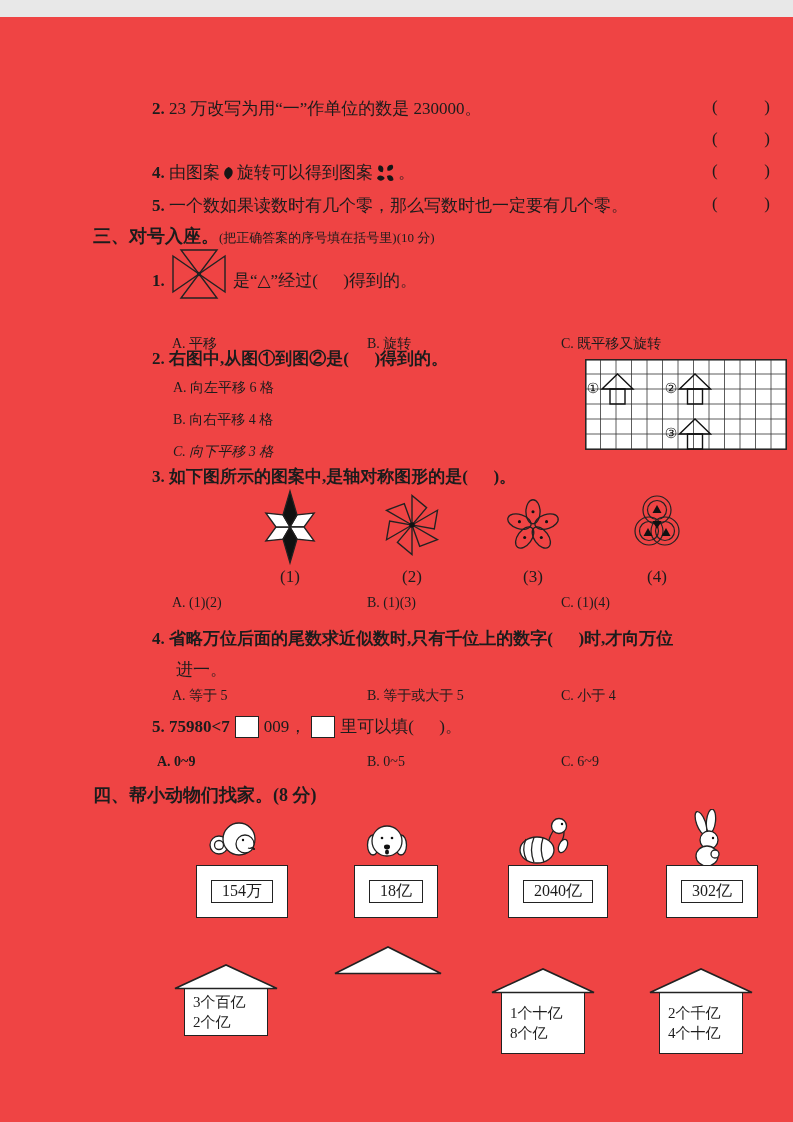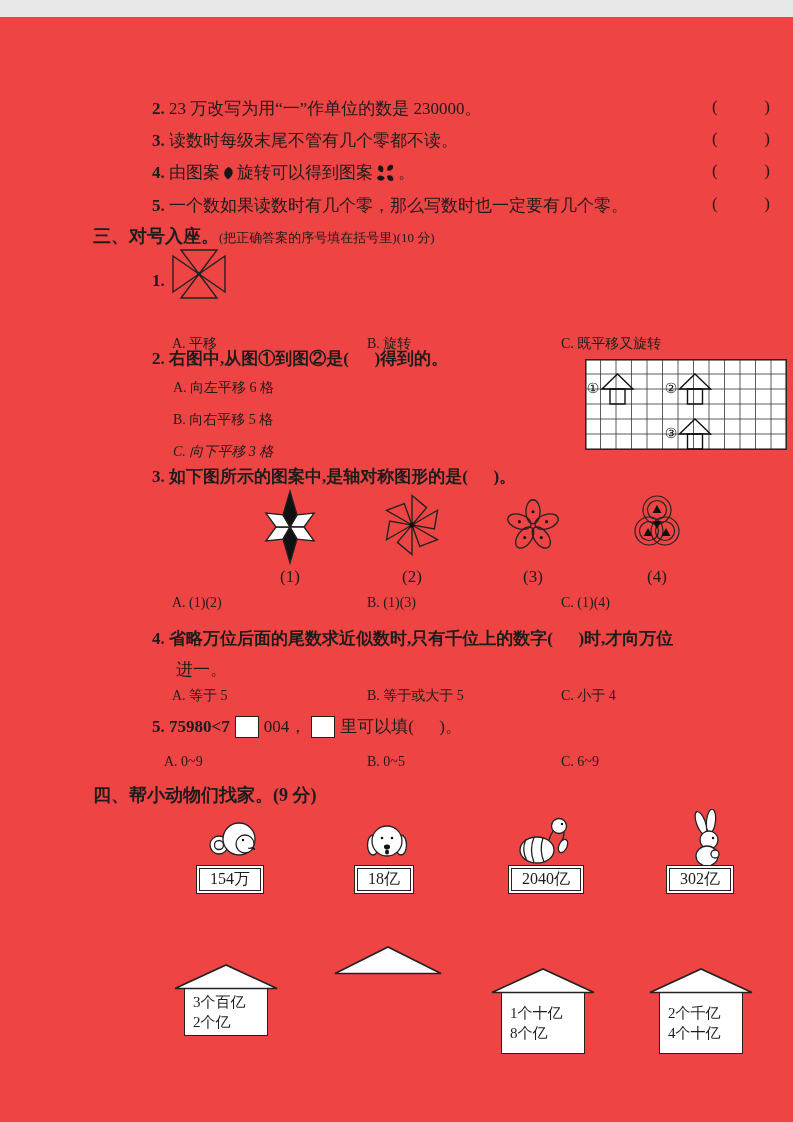--- a/index.html
+++ b/index.html
@@ -11,21 +11,21 @@
   .abs{position:absolute;}
   .t{font-size:17px;white-space:pre;line-height:24px;}
   .num{font-weight:bold;}
   .sec-title{font-size:18px;font-weight:bold;white-space:pre;}
   .sec-note{font-size:13px;font-weight:normal;}
   .judge-row{left:152px;width:556px;display:flex;align-items:center;}
   .answer-parens{width:58px;display:flex;justify-content:space-between;font-size:17px;}
   .leafwrap{display:inline-block;vertical-align:-2px;margin:0 2px;}
   .opt{font-size:14px;white-space:pre;}
   .fig-label{font-size:17px;text-align:center;}
-  .sign{display:inline-block;border:1.6px solid #222;padding:2px;background:#fff;}
+  .sign{display:inline-block;border:1.6px solid #222;padding:14px;background:#fff;}
   .sign-inner{border:1px solid #222;padding:0 10px;font-size:16px;white-space:pre;text-align:center;}
   .house{text-align:center;}
   .house-body{
     border:1.6px solid #222;width:84px;margin:-2px auto 0;background:#fff;
     font-size:15px;line-height:20px;display:flex;flex-direction:column;
     justify-content:center;align-items:flex-start;padding-left:8px;box-sizing:border-box;
     text-align:left;white-space:pre;
   }
   .inline-box{
     display:inline-block;width:22px;height:20px;border:1.4px solid #222;
@@ -40,23 +40,20 @@
 <div class="page">
 
   <div class="abs judge-row" style="top:80px;">
     <span class="t"><b class="num">2.</b><span> 23 万改写为用“一”作单位的数是 230000。</span></span>
   </div>
   <div class="abs answer-parens" style="left:712px;top:80px;">
     <span>(</span>
       <span>)</span>
   </div>
 
-  <div class="abs judge-row" style="top:112px;">
-    <span class="t"><b class="num">3.</b><span> 读数时每级末尾不管有几个零都不读。</span></span>
-  </div>
   <div class="abs answer-parens" style="left:712px;top:112px;">
     <span>(</span>
       <span>)</span>
   </div>
 
   <div class="abs judge-row" style="top:144px;">
     <span class="t"><b class="num">4.</b><span> 由图案</span></span>
     <span class="leafwrap">
       <svg width="13" height="13" viewBox="0 0 12 12">
           <path d="M6 0 C10.5 1.5 12 7 5.5 11.5 C1 8.5 .5 3 6 0 Z" fill="#161616"></path>
@@ -103,27 +100,28 @@
   <span class="abs t num" style="left:152px;top:252px;">1.</span>
   <div class="abs" style="left:170px;top:230px;">
     <svg width="58" height="54" viewBox="0 0 58 54" stroke="#222" stroke-width="1.4" fill="none">
       <polygon points="11,3 47,3 29,27"></polygon>
       <polygon points="11,51 47,51 29,27"></polygon>
       <polygon points="3,9 3,45 29,27"></polygon>
       <polygon points="55,9 55,45 29,27"></polygon>
       <circle cx="29" cy="27" r="2.2" fill="#222" stroke="none"></circle>
     </svg>
   </div>
+  <span class="abs t" style="left:233px;top:252px;">是“△”经过(      )得到的。</span>
   <span class="abs opt" style="left:172px;top:318px;">A. 平移</span>
   <span class="abs opt" style="left:367px;top:318px;">B. 旋转</span>
   <span class="abs opt" style="left:561px;top:318px;">C. 既平移又旋转</span>
 
   <span class="abs t num" style="left:152px;top:330px;">2. 右图中,从图①到图②是(      )得到的。</span>
   <span class="abs opt" style="left:173px;top:362px;">A. 向左平移 6 格</span>
-  <span class="abs opt" style="left:173px;top:394px;">B. 向右平移 5 格</span>
+  <span class="abs opt" style="left:173px;top:394px;">B. 向右平移 4 格</span>
   <span class="abs opt" style="left:173px;top:426px;font-style:italic;">C. 向下平移 3 格</span>
 
   <div class="abs" style="left:585px;top:342px;">
     <svg width="202" height="91" viewBox="0 0 202 91">
       <rect x="0.8" y="0.8" width="200.4" height="89.4" fill="#fff" stroke="#222" stroke-width="1.5"></rect>
       <path d="M15.5 .8V90.2M31 .8V90.2M46.5 .8V90.2M62 .8V90.2M77.5 .8V90.2M93 .8V90.2M108.5 .8V90.2M124 .8V90.2M139.5 .8V90.2M155 .8V90.2M170.5 .8V90.2M186 .8V90.2M.8 15H201.2M.8 30H201.2M.8 45H201.2M.8 60H201.2M.8 75H201.2" stroke="#333" stroke-width="0.8" fill="none"></path>
       <g stroke="#111" stroke-width="1.4" fill="none">
         <polygon points="17,30 32.5,15 48,30"></polygon>
         <rect x="25" y="30" width="15" height="15"></rect>
         <polygon points="94.5,30 110,15 125.5,30"></polygon>
@@ -215,29 +213,29 @@
 
   <span class="abs t num" style="left:152px;top:610px;">4. 省略万位后面的尾数求近似数时,只有千位上的数字(      )时,才向万位</span>
   <span class="abs t" style="left:176px;top:641px;">进一。</span>
   <span class="abs opt" style="left:172px;top:670px;">A. 等于 5</span>
   <span class="abs opt" style="left:367px;top:670px;">B. 等于或大于 5</span>
   <span class="abs opt" style="left:561px;top:670px;">C. 小于 4</span>
 
   <div class="abs q5row" style="left:152px;top:698px;">
     <span class="t num">5. 75980&lt;7</span>
     <span class="inline-box"></span>
-    <span class="t">004，</span>
+    <span class="t">009，</span>
     <span class="inline-box"></span>
     <span class="t">里可以填(      )。</span>
   </div>
-  <span class="abs opt" style="left:164px;top:737px;">A. 0~9</span>
+  <span class="abs opt" style="left:157px;top:737px;font-weight:bold;">A. 0~9</span>
   <span class="abs opt" style="left:367px;top:737px;">B. 0~5</span>
   <span class="abs opt" style="left:561px;top:737px;">C. 6~9</span>
 
-  <span class="abs sec-title" style="left:93px;top:766px;">四、帮小动物们找家。(9 分)</span>
+  <span class="abs sec-title" style="left:93px;top:766px;">四、帮小动物们找家。(8 分)</span>
 
   <div class="abs" style="left:202px;top:800px;">
     <svg width="66" height="50" viewBox="0 0 66 50" stroke="#222" stroke-width="1.3" fill="#fff">
       <circle cx="17" cy="28" r="9"></circle>
       <circle cx="17" cy="28" r="4.5"></circle>
       <circle cx="37" cy="22" r="16"></circle>
       <circle cx="43" cy="27" r="9"></circle>
       <circle cx="41" cy="23" r="1.2" fill="#111" stroke="none"></circle>
       <path d="M46 31 q3 1 5 -1" fill="none"></path>
       <circle cx="52" cy="32" r="1.1" fill="#111" stroke="none"></circle>

